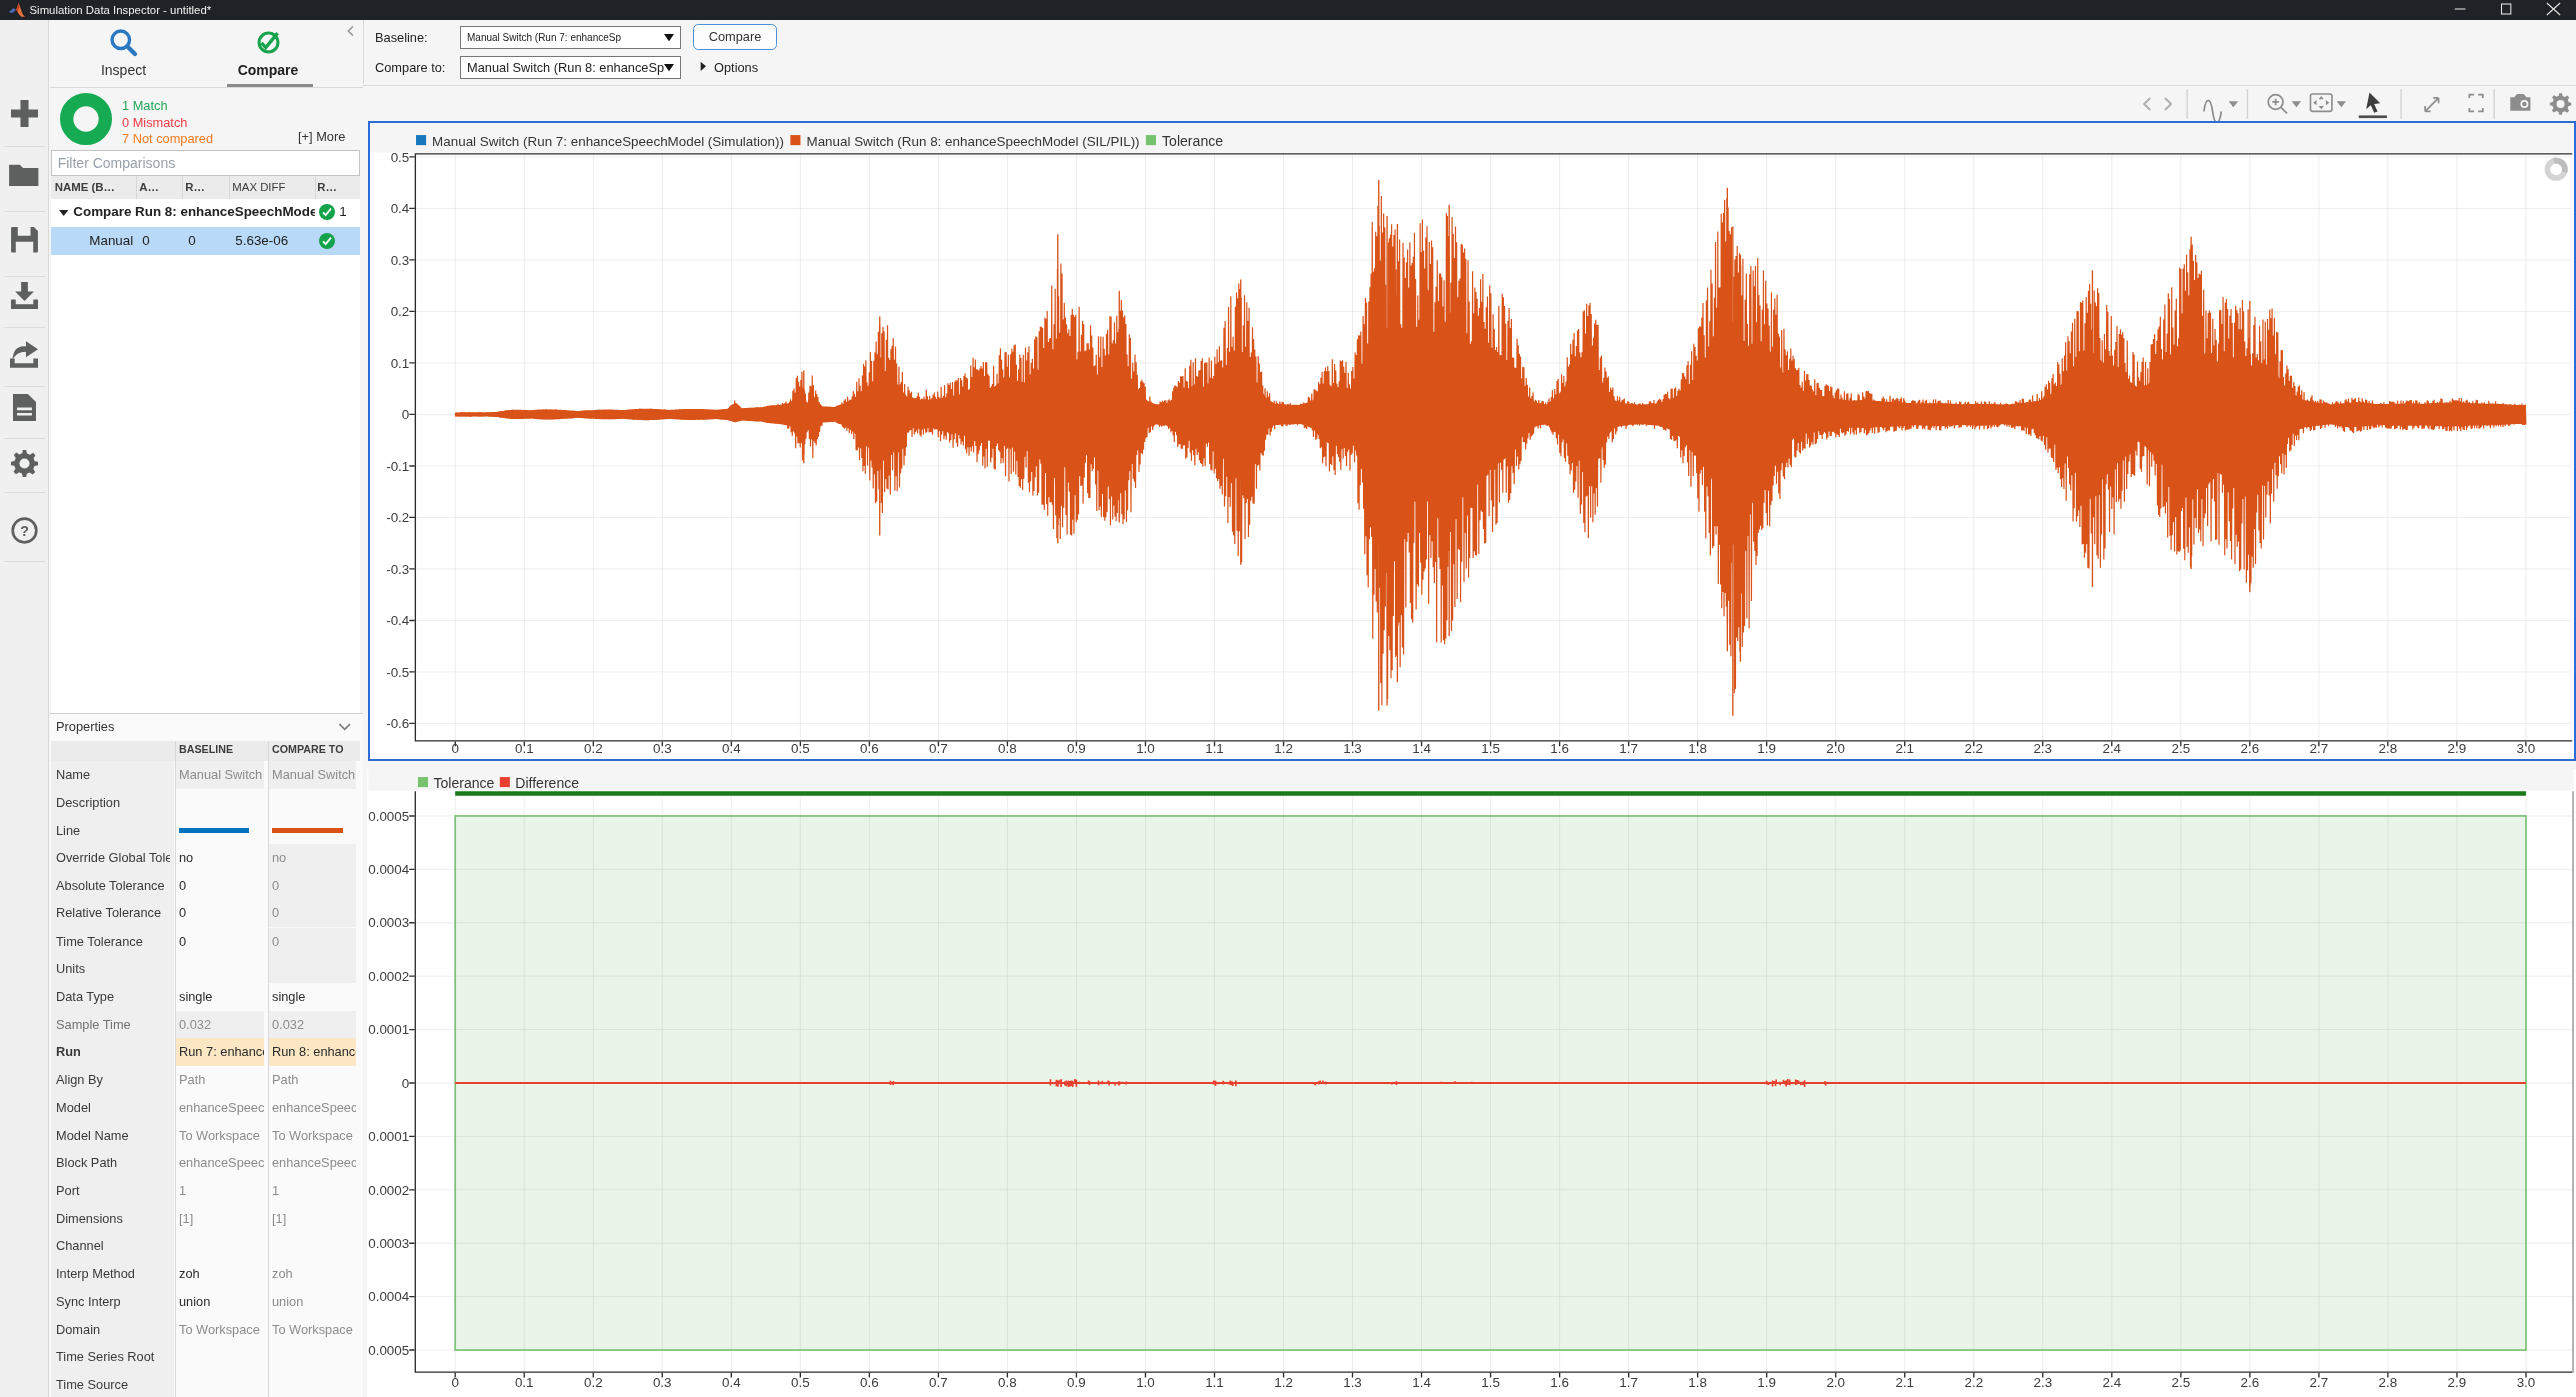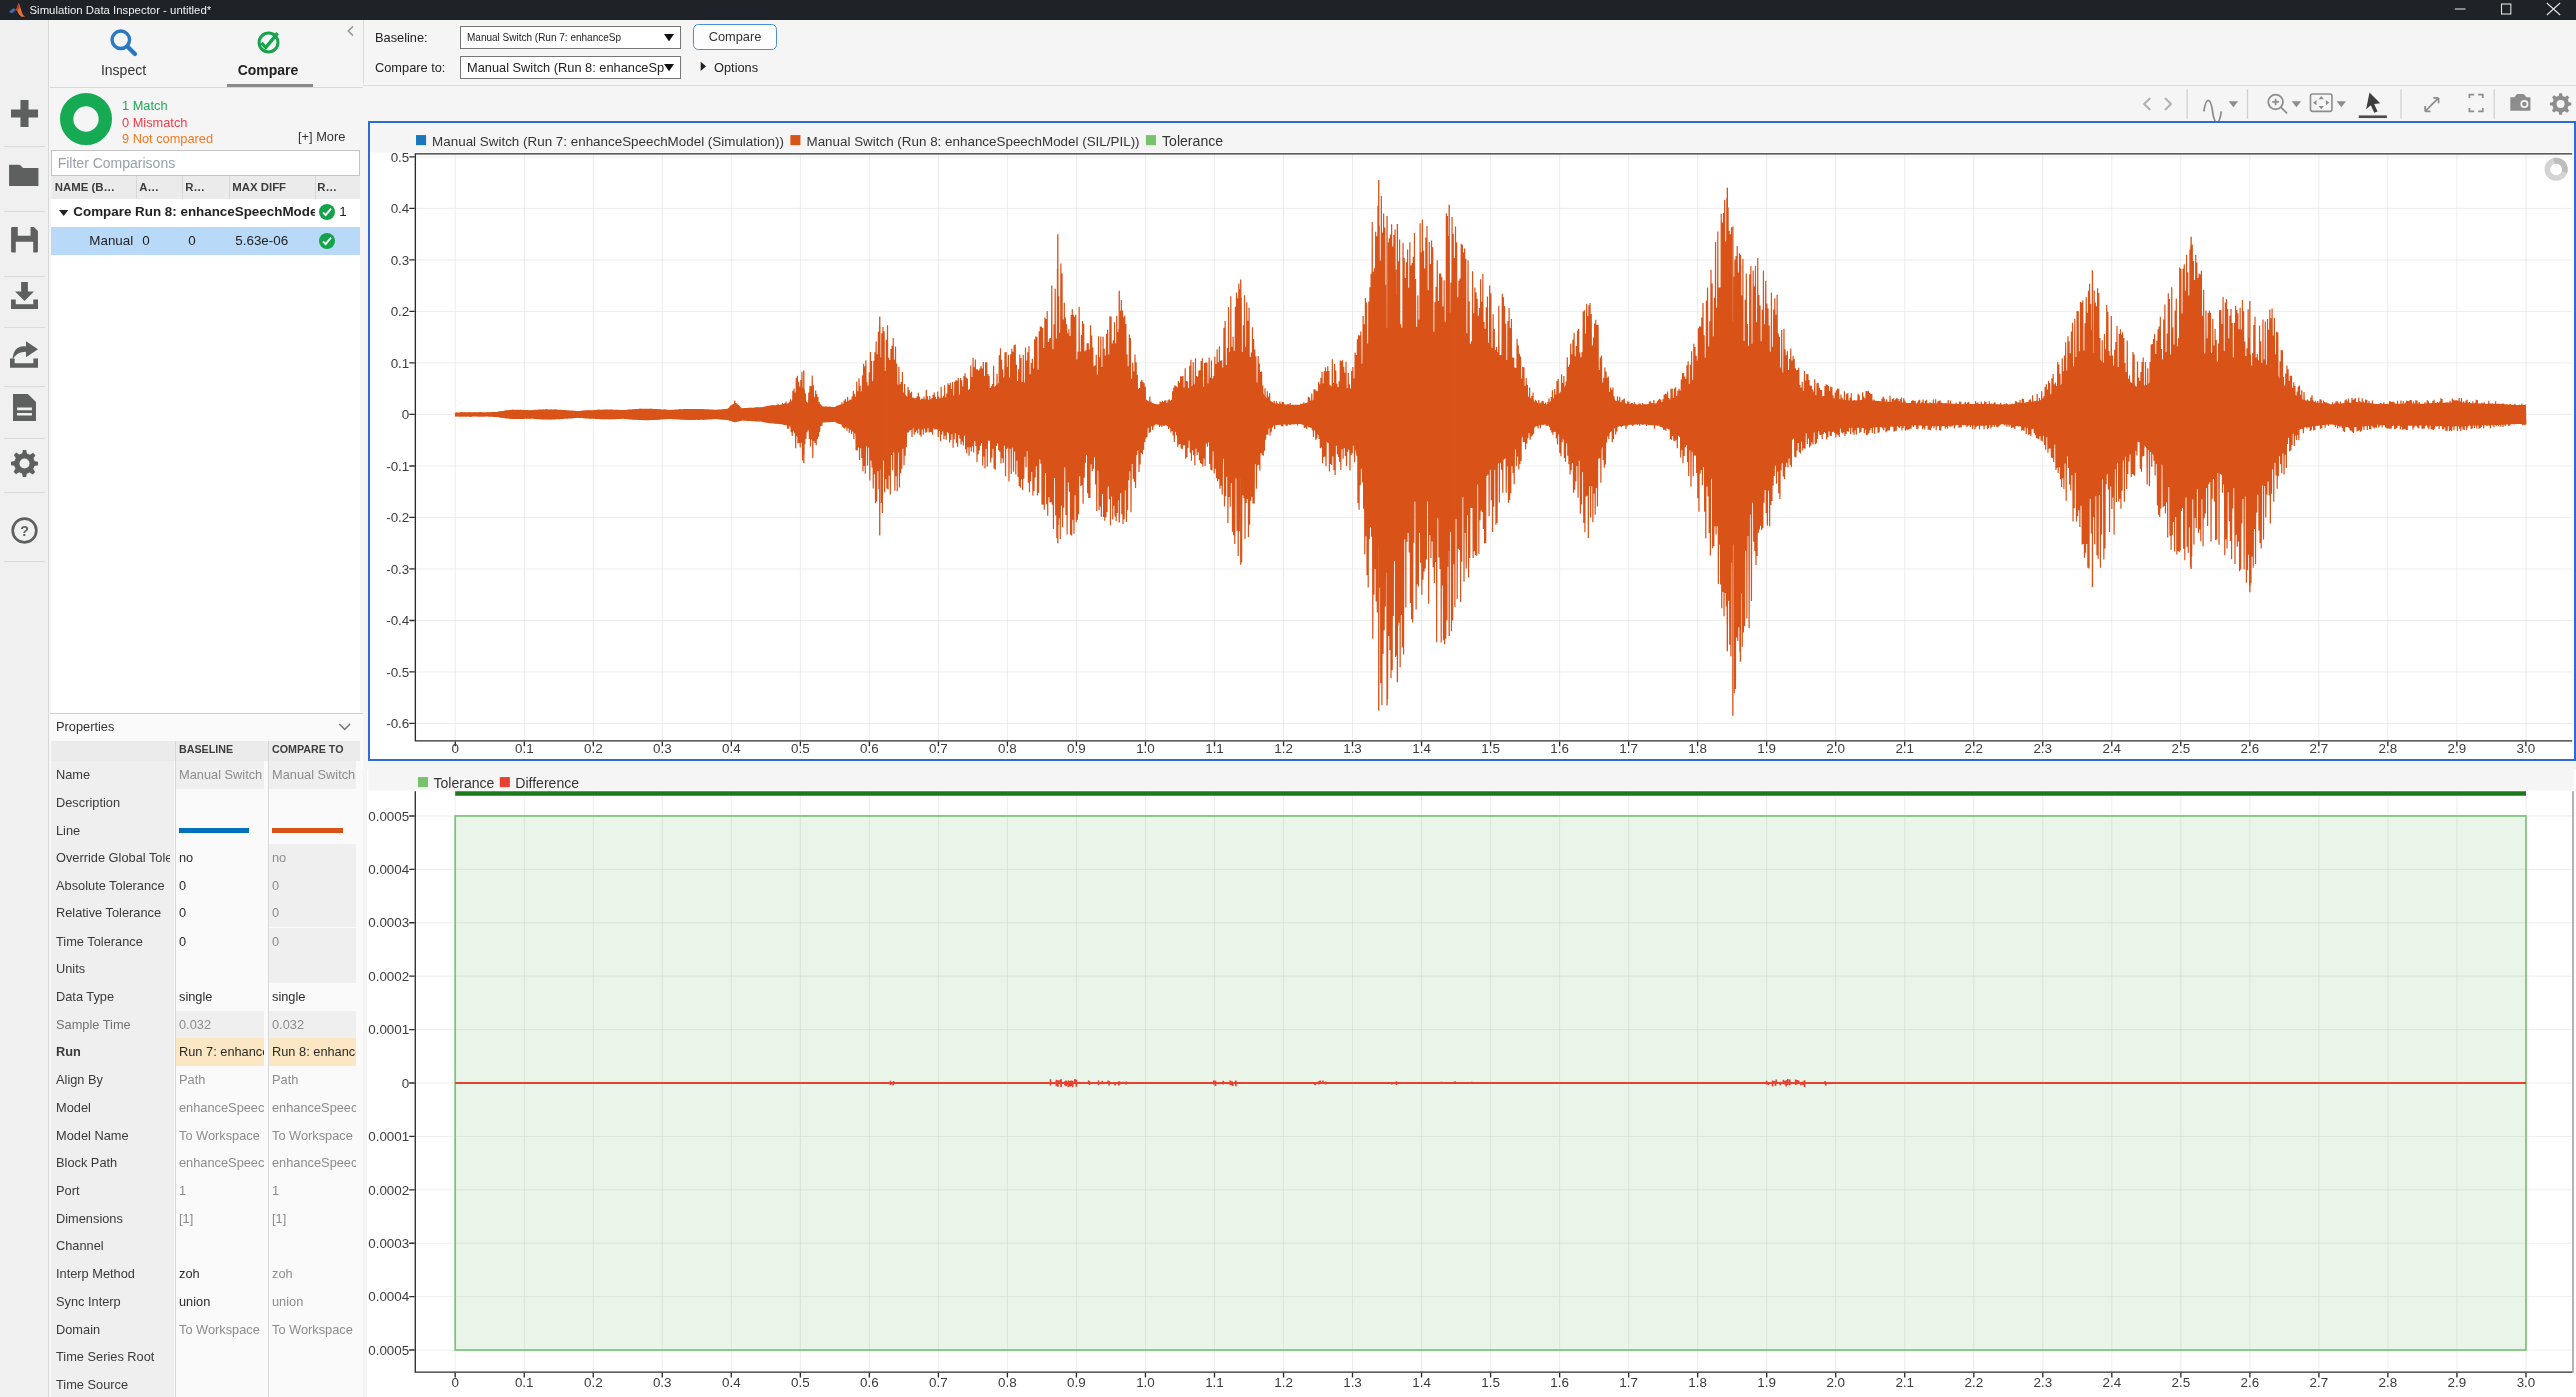--- a/index.html
+++ b/index.html
@@ -75,32 +75,32 @@
   <svg class="abs" style="left:295px;top:5.4px" width="12" height="12" viewBox="0 0 18 18" fill="none">
       <path d="M12 2 L5 9 l7 7" stroke="#9a9a9a" stroke-width="2.4"></path>
     </svg>
   <div class="abs" style="left:0;top:67px;width:313px;height:0.7px;background:#d9d9d9"></div>
 
   <svg class="abs" style="left:10px;top:73px" width="52" height="52" viewBox="0 0 78 78" fill="none">
     <circle cx="39" cy="39" r="29" stroke="#16ab52" stroke-width="20"></circle>
   </svg>
   <div class="abs" style="left:72px;top:78px;font-size:12.8px;color:#21a85a">1 Match</div>
   <div class="abs" style="left:72px;top:95px;font-size:12.8px;color:#f03b47">0 Mismatch</div>
-  <div class="abs" style="left:72px;top:111px;font-size:12.8px;color:#f8791d">9 Not compared</div>
+  <div class="abs" style="left:72px;top:111px;font-size:12.8px;color:#f8791d">7 Not compared</div>
   <div class="abs" style="left:248px;top:109px;width:54px;font-size:12.8px;color:#333">[+] More</div>
 
   <div class="abs" style="left:1.3px;top:130px;width:309px;height:26px;background:#fff;border:0.7px solid #c3c3c3">
     <div class="abs" style="left:5.4px;top:0;height:25px;line-height:25px;font-size:14px;color:#97a1ab">Filter Comparisons</div>
   </div>
 
   <div class="abs" style="left:1.3px;top:156px;width:309px;height:23.5px;background:#ebebeb;border-bottom:0.7px solid #cfcfcf">
     <div class="abs" style="left:3.4px;top:4.7px;font-size:11.4px;font-weight:bold;color:#3c3c3c">NAME (B…</div>
     <div class="abs" style="left:88px;top:4.7px;font-size:11.4px;font-weight:bold;color:#3c3c3c">A…</div>
     <div class="abs" style="left:134px;top:4.7px;font-size:11.4px;font-weight:bold;color:#3c3c3c">R…</div>
-    <div class="abs" style="left:181px;top:4.7px;font-size:11.4px;font-weight:bold;color:#3c3c3c">MAX DIFF</div>
+    <div class="abs" style="left:181px;top:4.7px;font-size:11.4px;font-weight:normal;color:#3c3c3c">MAX DIFF</div>
     <div class="abs" style="left:266px;top:4.7px;font-size:11.4px;font-weight:bold;color:#3c3c3c">R…</div>
   </div>
   <div class="abs" style="left:86px;top:156px;width:0.7px;height:79px;background:#d8d8d8"></div>
   <div class="abs" style="left:132px;top:156px;width:0.7px;height:79px;background:#d8d8d8"></div>
   <div class="abs" style="left:179px;top:156px;width:0.7px;height:79px;background:#d8d8d8"></div>
   <div class="abs" style="left:265px;top:156px;width:0.7px;height:79px;background:#d8d8d8"></div>
 
   <div class="abs" style="left:1.3px;top:179px;width:309px;height:27.5px;background:#fff">
     <svg class="abs" style="left:8px;top:10.7px" width="9.4" height="6" viewBox="0 0 14 9">
         <path fill="#222" d="M0 0h14L7 9z"></path>

